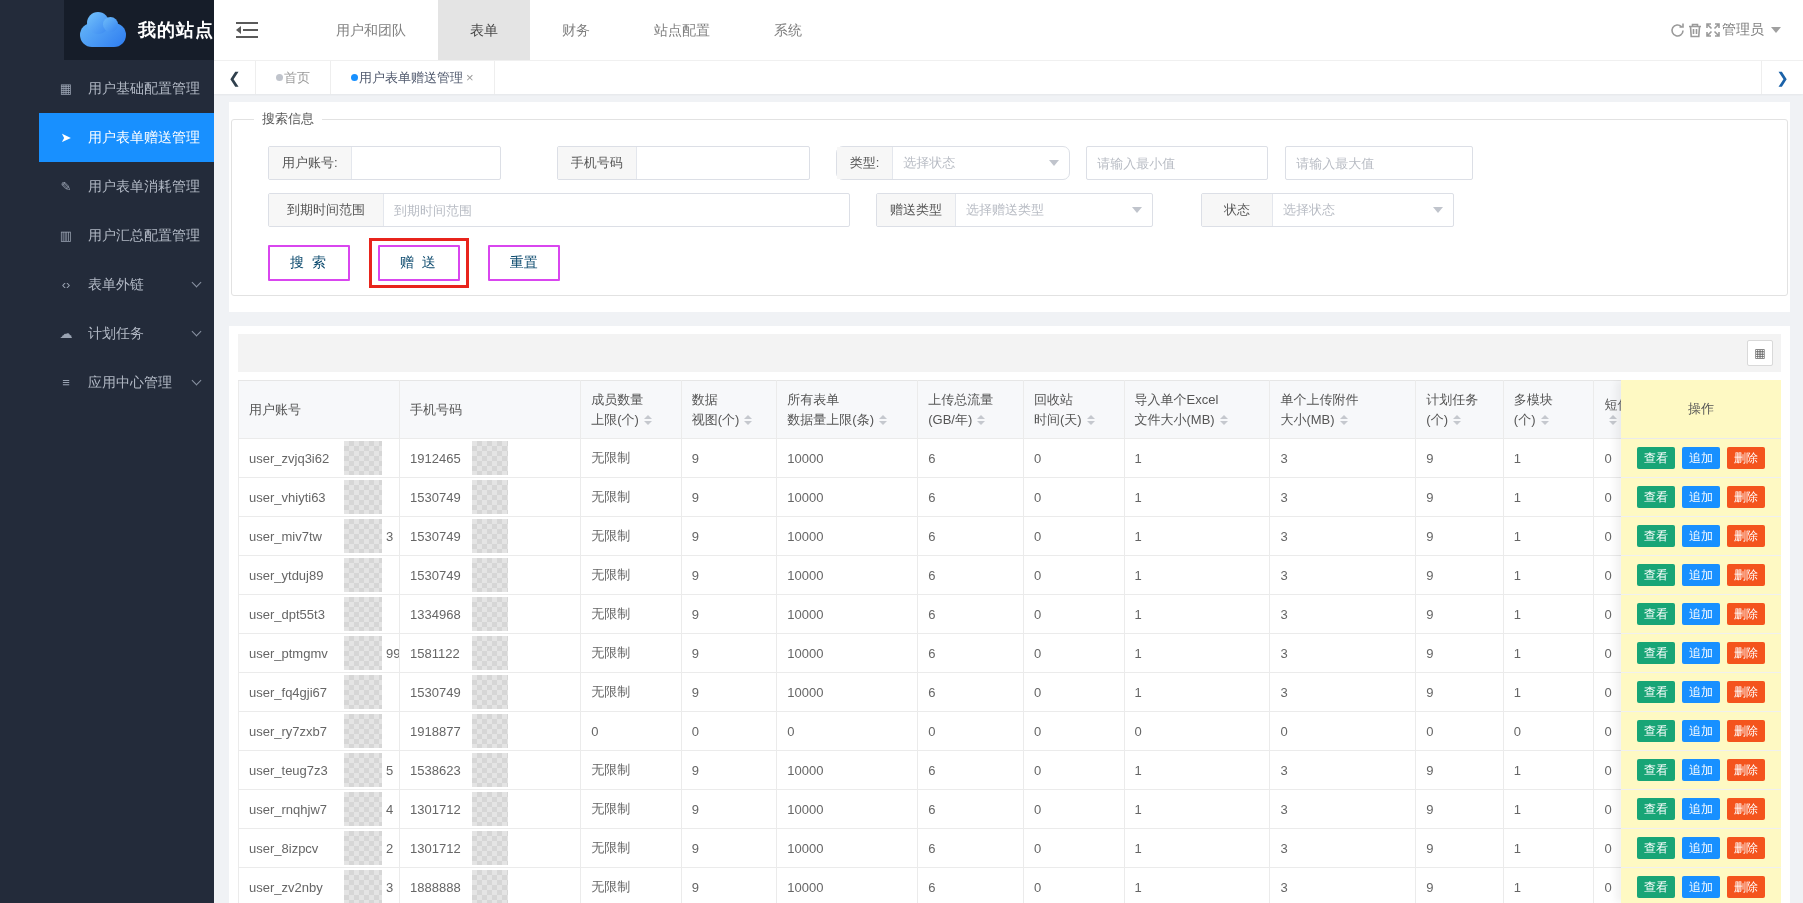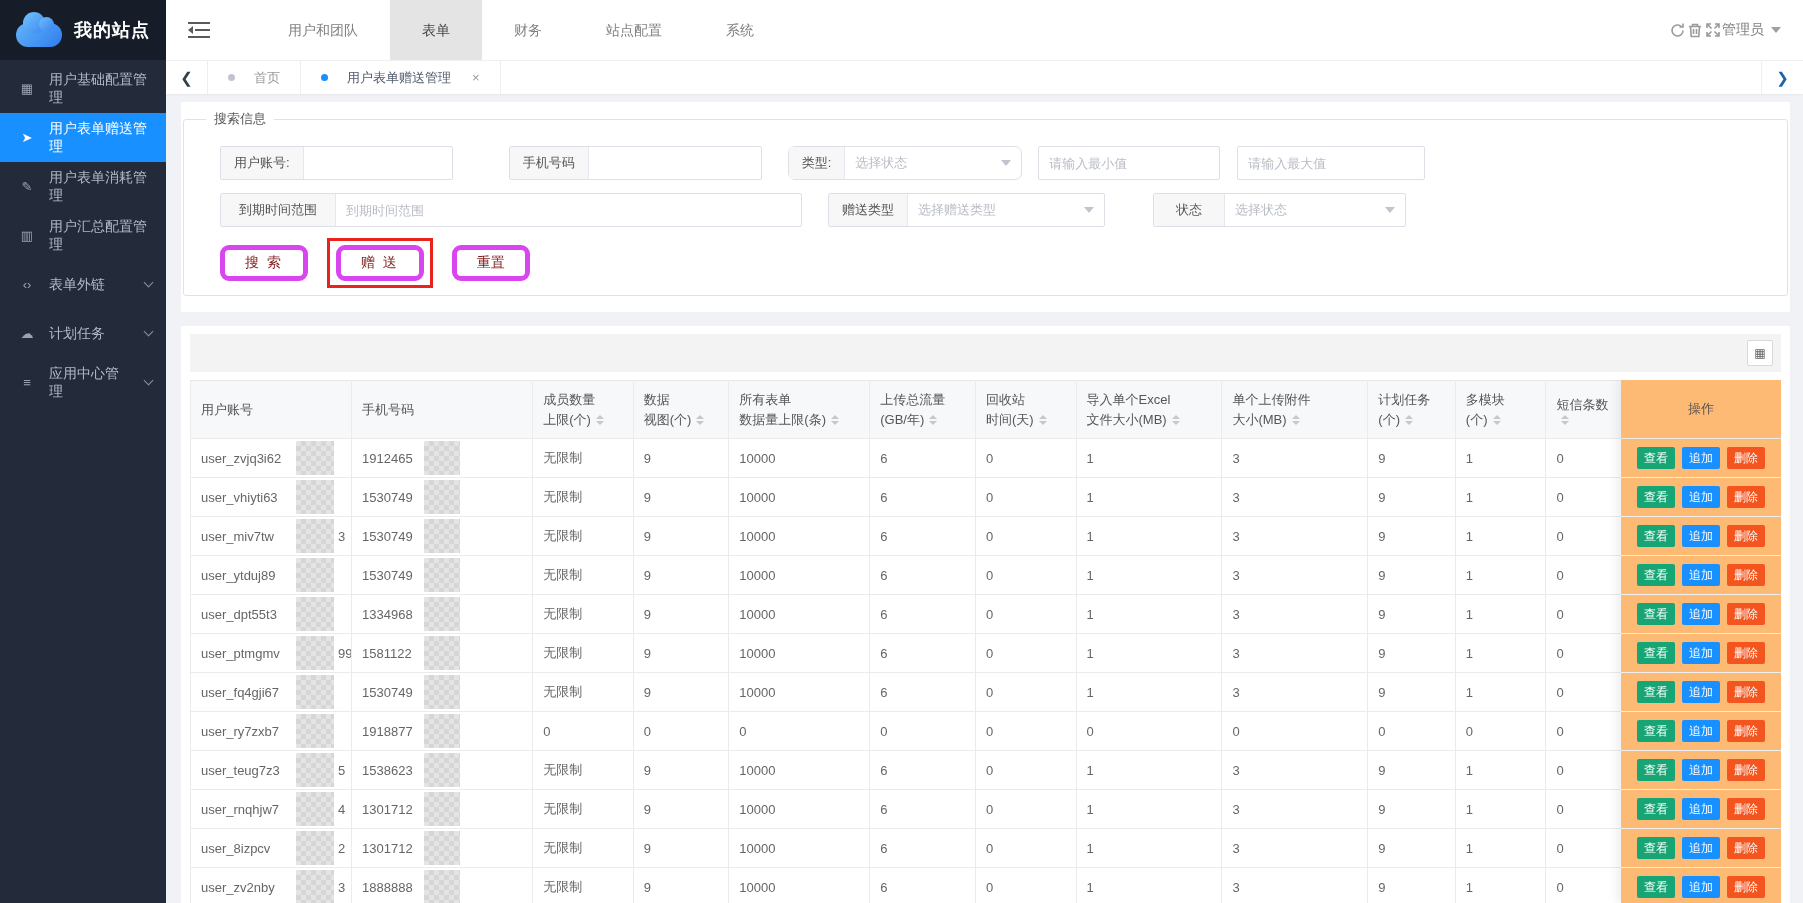--- a/index.html
+++ b/index.html
@@ -1,21 +1,21 @@
 <!DOCTYPE html>
 <html><head>
 <meta charset="utf-8">
 <style>
   * { margin:0; padding:0; box-sizing:border-box; }
   html,body { width:1803px; height:903px; overflow:hidden; background:#f0f2f5;
               font-family:"Liberation Sans","DejaVu Sans",sans-serif; }
   .app { display:flex; width:1803px; height:903px; }
 
   
-  .sidebar { width:166px; background:#232b3a; flex-shrink:0; display:flex; flex-direction:column; }
+  .sidebar { width:214px; background:#232b3a; flex-shrink:0; display:flex; flex-direction:column;align-items:flex-end; }
   .side-logo { height:60px; background:#161d29; display:flex; align-items:center; padding-left:16px; gap:12px; }
   .cloud { position:relative; width:46px; height:24px; background:linear-gradient(135deg,#63b4f8,#2e7cf0); border-radius:12px; margin-top:10px; }
   .cloud::before { content:""; position:absolute; left:7px; top:-11px; width:22px; height:22px; border-radius:50%; background:linear-gradient(135deg,#74c2fa,#3a88f2); }
   .cloud::after  { content:""; position:absolute; left:23px; top:-6px; width:15px; height:15px; border-radius:50%; background:linear-gradient(135deg,#6fbdf9,#3684f1); }
   .logo-text { color:#fff; font-weight:bold; font-size:18px; letter-spacing:1px; }
   .side-menu { padding-top:4px; }
   .side-item { height:49px; display:flex; align-items:center; gap:13px; padding:0 14px 0 18px; color:#b3bac6; font-size:14px; cursor:pointer; }
   .side-item.active { background:#1890ff; color:#fff; }
   .side-icon { width:18px; text-align:center; font-size:13px; color:#9aa3b2; flex-shrink:0; }
   .side-item.active .side-icon { color:#fff; }
@@ -34,42 +34,42 @@
   .topnav-item.active { background:#e4e4e4; color:#474747; }
   .topbar-right { margin-left:auto; display:flex; align-items:center; }
   .icon-btn { width:18px; height:18px; cursor:pointer; display:flex; align-items:center; justify-content:center; }
   .icon-btn svg { stroke:#9a9a9a; fill:none; stroke-width:1.6; }
   .admin { display:flex; align-items:center; gap:7px; font-size:14px; color:#7f7f7f; cursor:pointer; }
   .admin .caret { width:0; height:0; border-left:5px solid transparent; border-right:5px solid transparent; border-top:6px solid #a0a0a0; }
 
   .tabstrip { height:34px; background:#fff; border-top:1px solid #f0f0f0; display:flex; align-items:stretch; flex-shrink:0; box-shadow:0 1px 2px rgba(0,0,0,.05); }
   .tab-arrow { width:42px; display:flex; align-items:center; justify-content:center; color:#30404d; font-size:15px; border-right:1px solid #eee; cursor:pointer; }
   .tab-arrow.right { margin-left:auto; border-right:none; border-left:1px solid #eee; color:#1b62a8; }
-  .tab { display:flex; align-items:center; gap:19px; padding:0 20px; border-right:1px solid #eee; font-size:13px; color:#9a9a9a; cursor:pointer; }
+  .tab { display:flex; align-items:center; gap:1px; padding:0 20px; border-right:1px solid #eee; font-size:13px; color:#9a9a9a; cursor:pointer; }
   .tab .dot { width:7px; height:7px; border-radius:50%; background:#c0c4cc; }
   .tab.active { color:#515a6e; }
   .tab.active .dot { background:#1890ff; }
   .tab .close { color:#9a9a9a; font-size:13px; margin-left:2px; cursor:pointer; }
 
   
   .content { flex:1; min-height:0; padding:8px 13px 0 15px; display:flex; flex-direction:column; }
   .card { background:#fff; }
   .search-card { padding:8px 2px 16px; flex-shrink:0; }
   fieldset.search-fs { border:1px solid #e2e2e2; border-radius:3px; padding:14px 14px 4px 14px; }
   fieldset.search-fs legend { font-size:13px; color:#555; padding:0 8px; margin-left:8px; }
   .form-row { display:flex; align-items:center; margin-bottom:13px; }
   .igroup { display:flex; height:34px; border:1px solid #dcdfe6; border-radius:2px; background:#fff; align-items:stretch; }
   .ilabel { background:#f7f7f7; border-right:1px solid #e4e7ed; display:flex; align-items:center; justify-content:center; padding:0 13px; font-size:13px; color:#555; white-space:nowrap; }
   .igroup input { border:none; outline:none; padding:0 10px; font-size:13px; color:#555; background:transparent; }
   input::placeholder { color:#b8bcc4; }
   .sel { display:flex; align-items:center; justify-content:space-between; padding:0 10px; cursor:pointer; }
   .sel-text { font-size:13px; color:#b8bcc4; }
   .sel-arrow { width:0; height:0; border-left:5px solid transparent; border-right:5px solid transparent; border-top:6px solid #c0c4cc; margin-left:10px; }
   .input-plain { height:34px; border:1px solid #dcdfe6; border-radius:2px; padding:0 10px; font-size:13px; color:#555; outline:none; }
-  .btn { height:36px; padding:0 20px; background:#fff; border:5px solid #d946ef; border-radius:9px; font-size:14px; color:#7f1d1d; cursor:pointer; letter-spacing:2px; }
+  .btn { height:36px; padding:0 20px; background:#fff; border:2px solid #d946ef; border-radius:1px; font-size:14px; color:#0c4a6e; cursor:pointer; letter-spacing:2px; }
   .annotated { position:relative; display:inline-block; }
   .red-box { position:absolute; top:-7px; left:-9px; right:-9px; bottom:-7px; border:3px solid #e8241c; pointer-events:none; }
 
   
   .table-card { margin-top:14px; flex:1; min-height:0; padding:8px 9px 0; display:flex; flex-direction:column; overflow:hidden; }
   .table-toolbar { height:38px; background:#f3f3f3; display:flex; align-items:center; justify-content:flex-end; padding:0 8px; flex-shrink:0; margin-bottom:8px; }
   .tool-btn { width:26px; height:26px; background:#fff; border:1px solid #d9d9d9; border-radius:2px; display:flex; align-items:center; justify-content:center; color:#666; font-size:12px; cursor:pointer; }
   .table-wrap { position:relative; flex:1; min-height:0; overflow:hidden; background:#fff; }
   table.grid { border-collapse:collapse; table-layout:fixed; width:1445px; }
   .grid th { background:#f7f8fa; border:1px solid #ebebeb; border-top:1px solid #e6e6e6; height:58px; padding:6px 10px; font-size:13px; color:#555; font-weight:normal; text-align:left; vertical-align:middle; overflow:hidden; }
@@ -79,21 +79,21 @@
   .sort { display:inline-flex; flex-direction:column; gap:2px; margin-left:5px; }
   .sort i { display:block; width:0; height:0; border-left:4px solid transparent; border-right:4px solid transparent; }
   .sort .up { border-bottom:4px solid #c5c8ce; }
   .sort .down { border-top:4px solid #c5c8ce; }
   .mosaic { position:absolute; top:2px; bottom:2px; width:38px; background-color:#e4e4e4;
             background-image:linear-gradient(45deg,#d6d6d6 25%,transparent 25%,transparent 75%,#d6d6d6 75%),
                              linear-gradient(45deg,#d6d6d6 25%,transparent 25%,transparent 75%,#d6d6d6 75%);
             background-size:10px 10px; background-position:0 0,5px 5px; }
   .suffix { position:absolute; left:147px; top:50%; transform:translateY(-50%); }
 
-  .fixed-col { position:absolute; top:0; right:0; bottom:0; width:160px; background:#fdba74; box-shadow:-5px 0 8px rgba(0,0,0,.06); }
+  .fixed-col { position:absolute; top:0; right:0; bottom:0; width:160px; background:#fef9c3; box-shadow:-5px 0 8px rgba(0,0,0,.06); }
   .fc-header { height:59px; display:flex; align-items:center; justify-content:center; font-size:13px; color:#555; border-bottom:1px solid #ebebeb; }
   .fc-row { height:39px; border-bottom:1px solid #f0f0f0; display:flex; align-items:center; justify-content:center; gap:7px; }
   .abtn { height:22px; padding:0 7px; border-radius:2px; border:none; color:#fff; font-size:12px; cursor:pointer; display:flex; align-items:center; }
   .abtn.view { background:#18a576; } .abtn.append { background:#1890ff; } .abtn.del { background:#f4541d; }
 </style>
 </head>
 <body>
 
 <div class="app">
 

